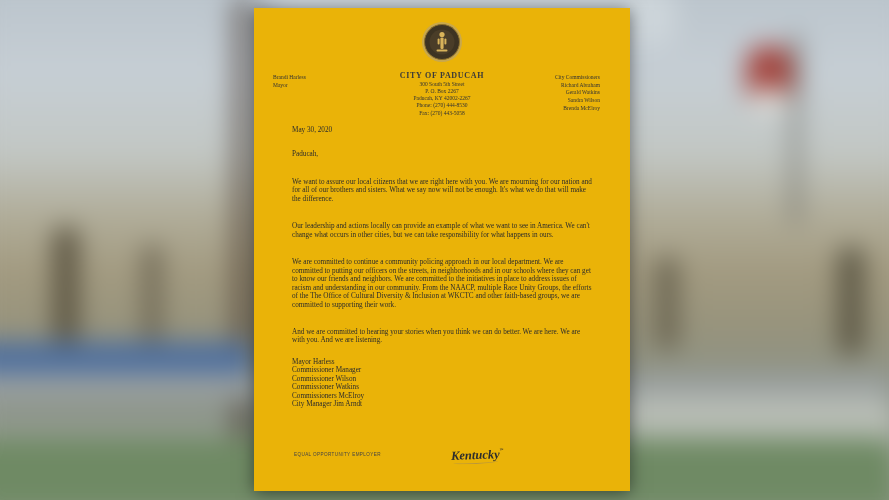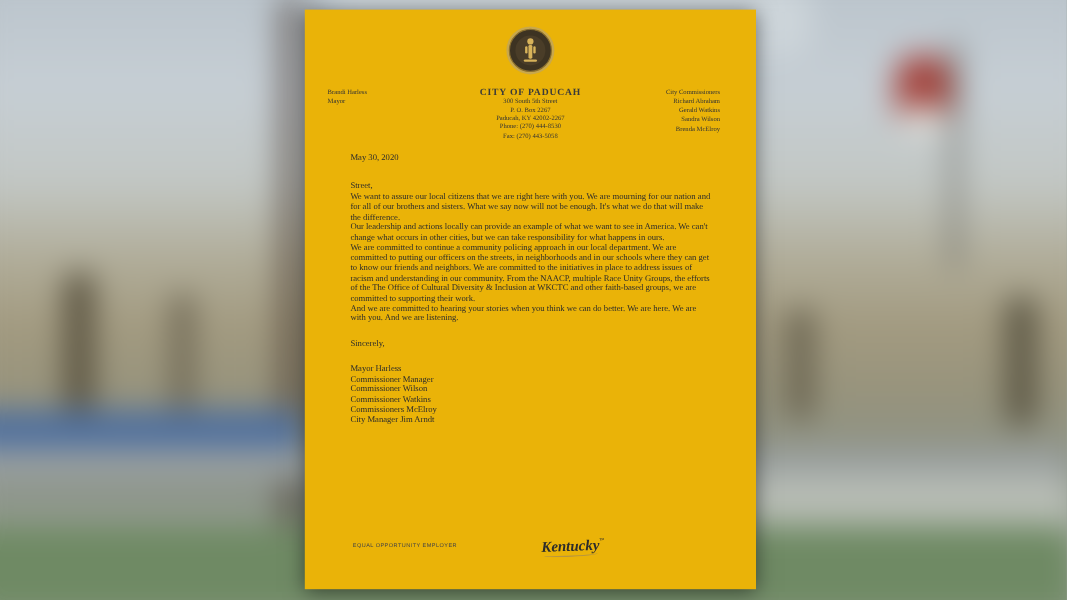--- a/index.html
+++ b/index.html
@@ -107,21 +107,21 @@
   }
 
   .body-text {
     padding: 0 38px;
     font-size: 7.2px;
     line-height: 1.18;
     color: #2b2b2b;
   }
   .date-line   { margin-top: 9px; }
   .salutation  { margin-top: 16px; }
-  .body-text p { margin: 0 0 0 0; }
+  .body-text p { margin: 19px 0 0 0; }
   .closing     { margin-top: 12px; }
   .signatures  { margin-top: 13px; line-height: 1.18; }
   .signatures div { margin: 0; }
 
   .footer {
     position: absolute;
     left: 40px;
     right: 38px;
     bottom: 30px;
     display: flex;
@@ -212,26 +212,25 @@
     <div class="official-right">
       <div>City Commissioners</div>
       <div>Richard Abraham</div>
       <div>Gerald Watkins</div>
       <div>Sandra Wilson</div>
       <div>Brenda McElroy</div>
     </div>
 
     <div class="body-text">
       <div class="date-line">May 30, 2020</div>
-      <div class="salutation">Street,</div>
+      <div class="salutation">Paducah,</div>
       <p>We want to assure our local citizens that we are right here with you. We are mourning for our nation and for all of our brothers and sisters. What we say now will not be enough. It's what we do that will make the difference.</p>
       <p>Our leadership and actions locally can provide an example of what we want to see in America. We can't change what occurs in other cities, but we can take responsibility for what happens in ours.</p>
       <p>We are committed to continue a community policing approach in our local department. We are committed to putting our officers on the streets, in neighborhoods and in our schools where they can get to know our friends and neighbors. We are committed to the initiatives in place to address issues of racism and understanding in our community. From the NAACP, multiple Race Unity Groups, the efforts of the The Office of Cultural Diversity &amp; Inclusion at WKCTC and other faith-based groups, we are committed to supporting their work.</p>
       <p>And we are committed to hearing your stories when you think we can do better. We are here. We are with you. And we are listening.</p>
-      <div class="closing">Sincerely,</div>
       <div class="signatures">
         <div>Mayor Harless</div>
         <div>Commissioner Manager</div>
         <div>Commissioner Wilson</div>
         <div>Commissioner Watkins</div>
         <div>Commissioners McElroy</div>
         <div>City Manager Jim Arndt</div>
       </div>
     </div>
 

